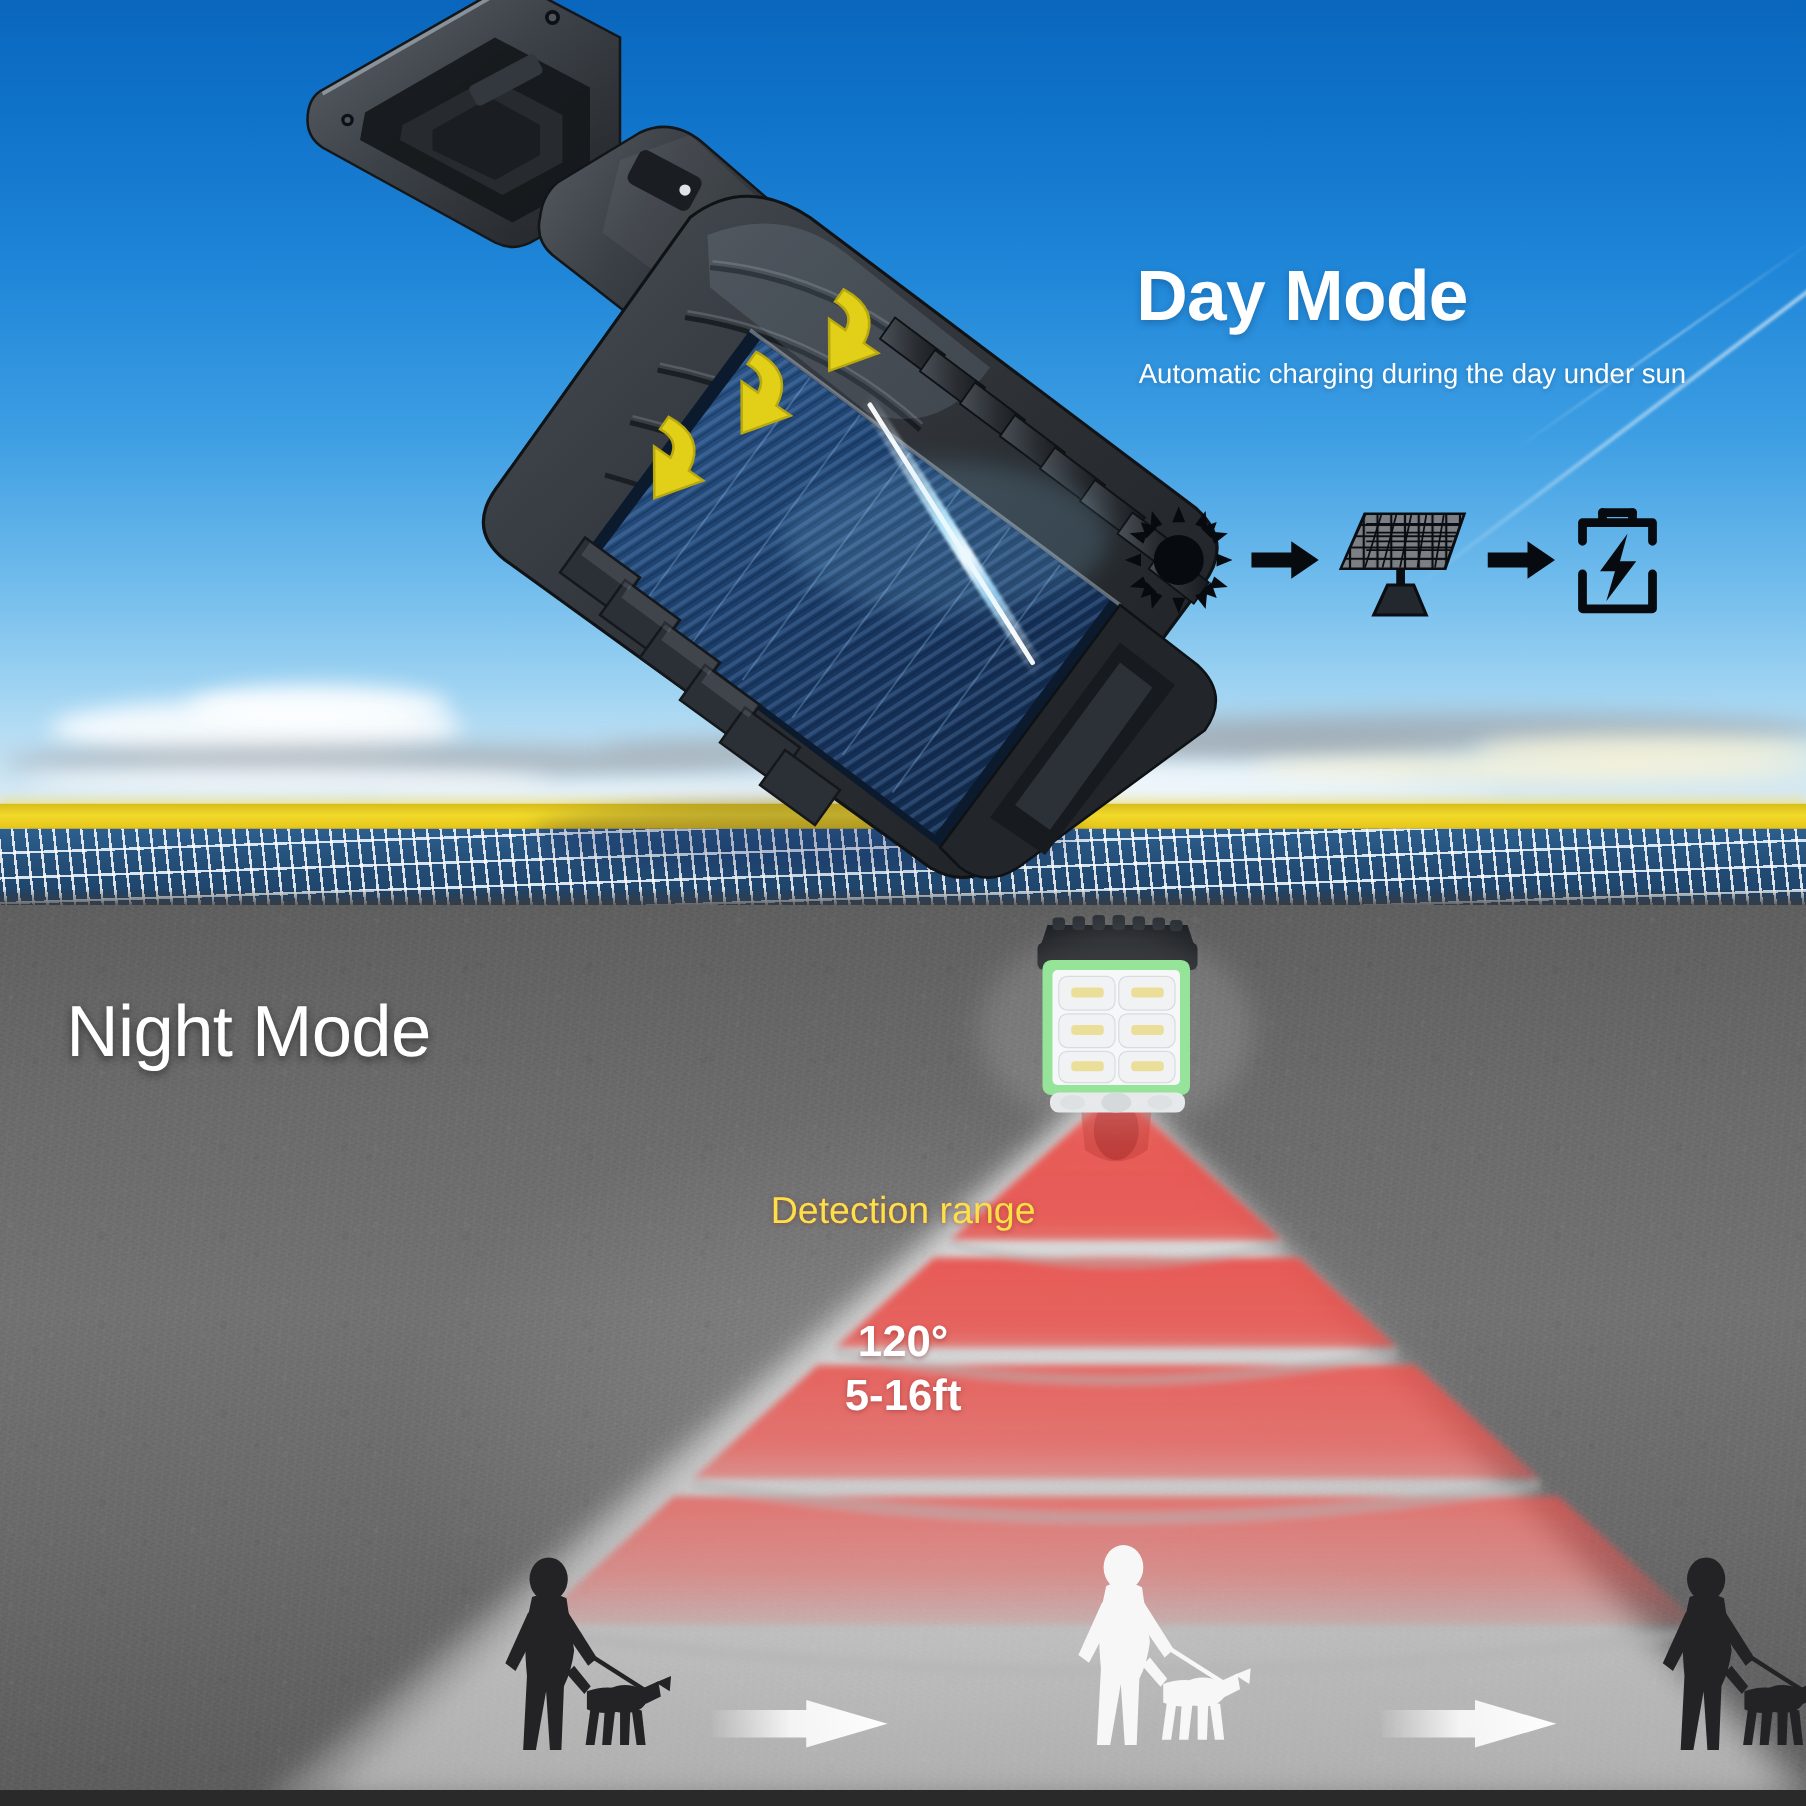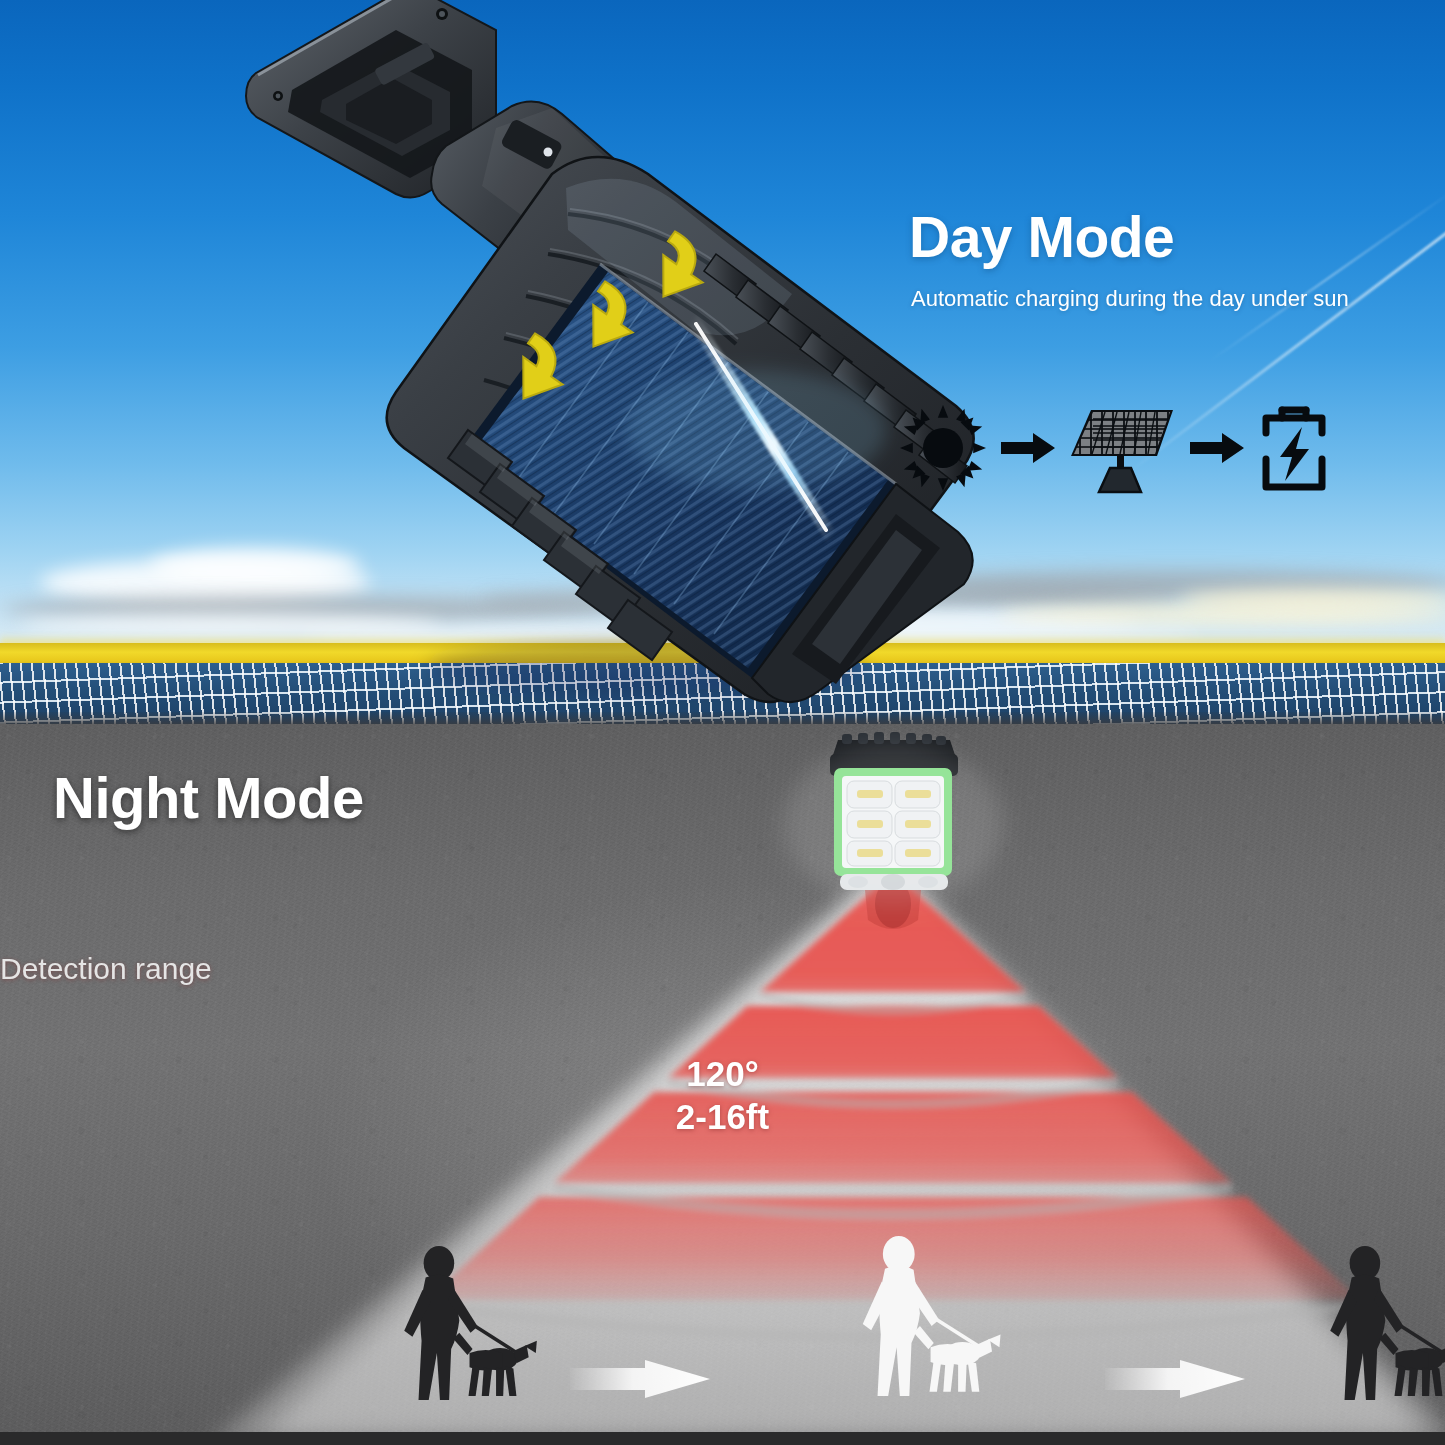--- a/index.html
+++ b/index.html
@@ -206,45 +206,46 @@
       radial-gradient(circle at 31% 62%, rgba(0,0,0,.09) 0 2px, transparent 3px),
       radial-gradient(circle at 67% 14%, rgba(255,255,255,.06) 0 2px, transparent 3px),
       radial-gradient(circle at 84% 73%, rgba(0,0,0,.08) 0 3px, transparent 4px),
       radial-gradient(circle at 47% 88%, rgba(255,255,255,.05) 0 2px, transparent 3px);
     background-size: 73px 61px, 89px 77px, 61px 83px, 97px 71px, 67px 59px;
   }
 
   .night-title {
     position: absolute;
     left: 53px;
-    top: 764px;
+    top: 792px;
     font-size: 58px;
-    font-weight: bold;
+    font-weight: normal;
     color: #ffffff;
     letter-spacing: -0.5px;
     text-shadow: 0 2px 7px rgba(0,0,0,.5);
     white-space: nowrap;
   }
   .night-lines {
     position: absolute;
     left: 55px;
     top: 841px;
     font-size: 30px;
     line-height: 1.52;
     color: #ffffff;
     text-shadow: 0 1px 5px rgba(0,0,0,.5);
     white-space: nowrap;
   }
 
   .cone-label-range {
     position: absolute;
     left: 0; right: 0;
     top: 952px;
+    text-align: center;
     font-size: 30px;
-    color: #e5e5e5;
+    color: #fde047;
     text-shadow: 0 1px 4px rgba(130,40,40,.5);
     pointer-events: none;
   }
   .cone-label-spec {
     position: absolute;
     left: 0; right: 0;
     top: 1053px;
     text-align: center;
     font-size: 35px;
     font-weight: bold;
@@ -742,18 +743,18 @@
         </g>
       </g>
     </svg>
   </div>
 
   <div class="night-title">Night Mode</div>
 
   <div class="cone-label-range">Detection range</div>
   <div class="cone-label-spec">
     <div>120°</div>
-    <div>2-16ft</div>
+    <div>5-16ft</div>
   </div>
 
   <div class="ground-line"></div>
 
 </div>
 
 </body></html>

